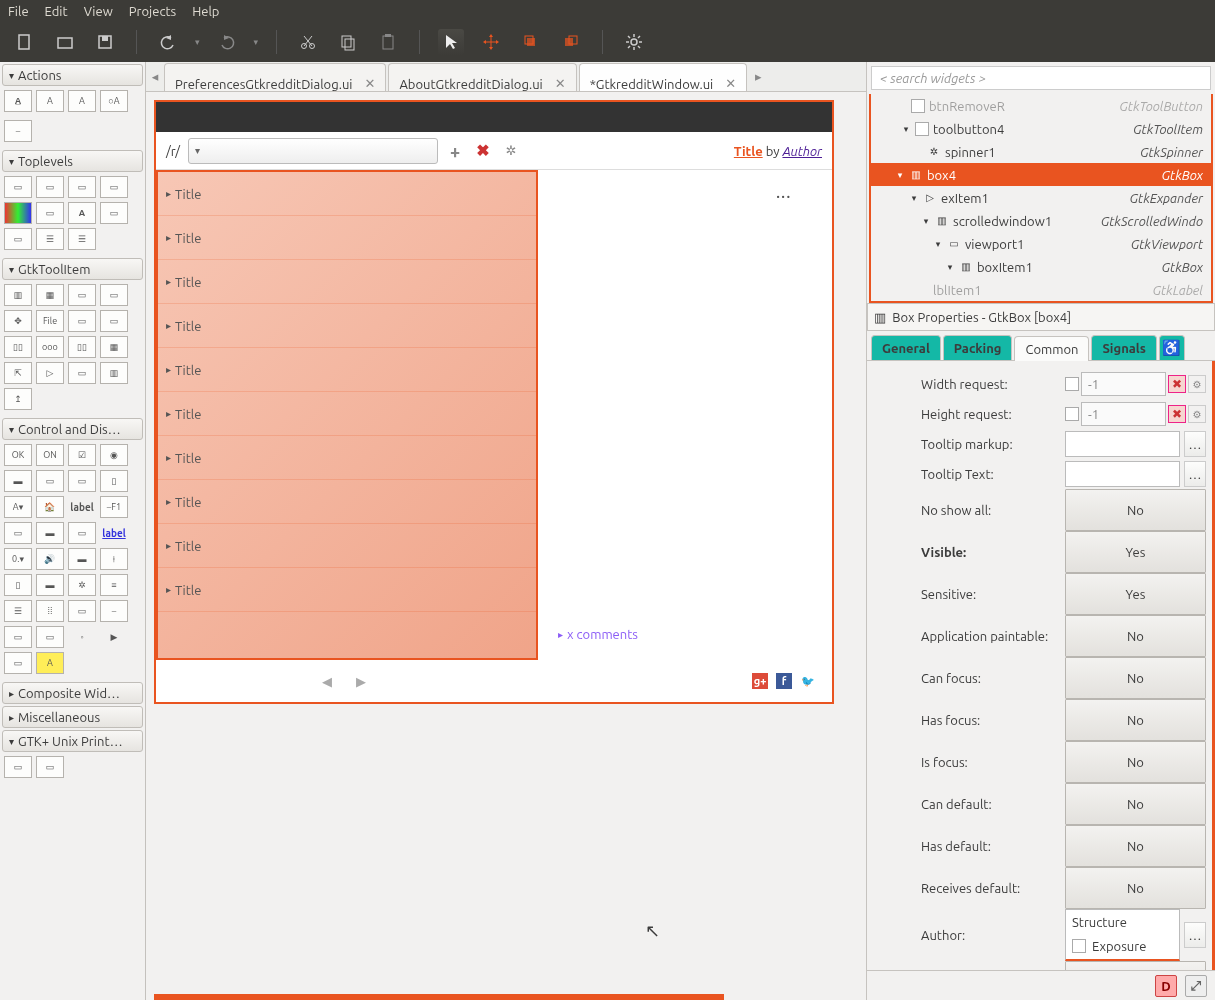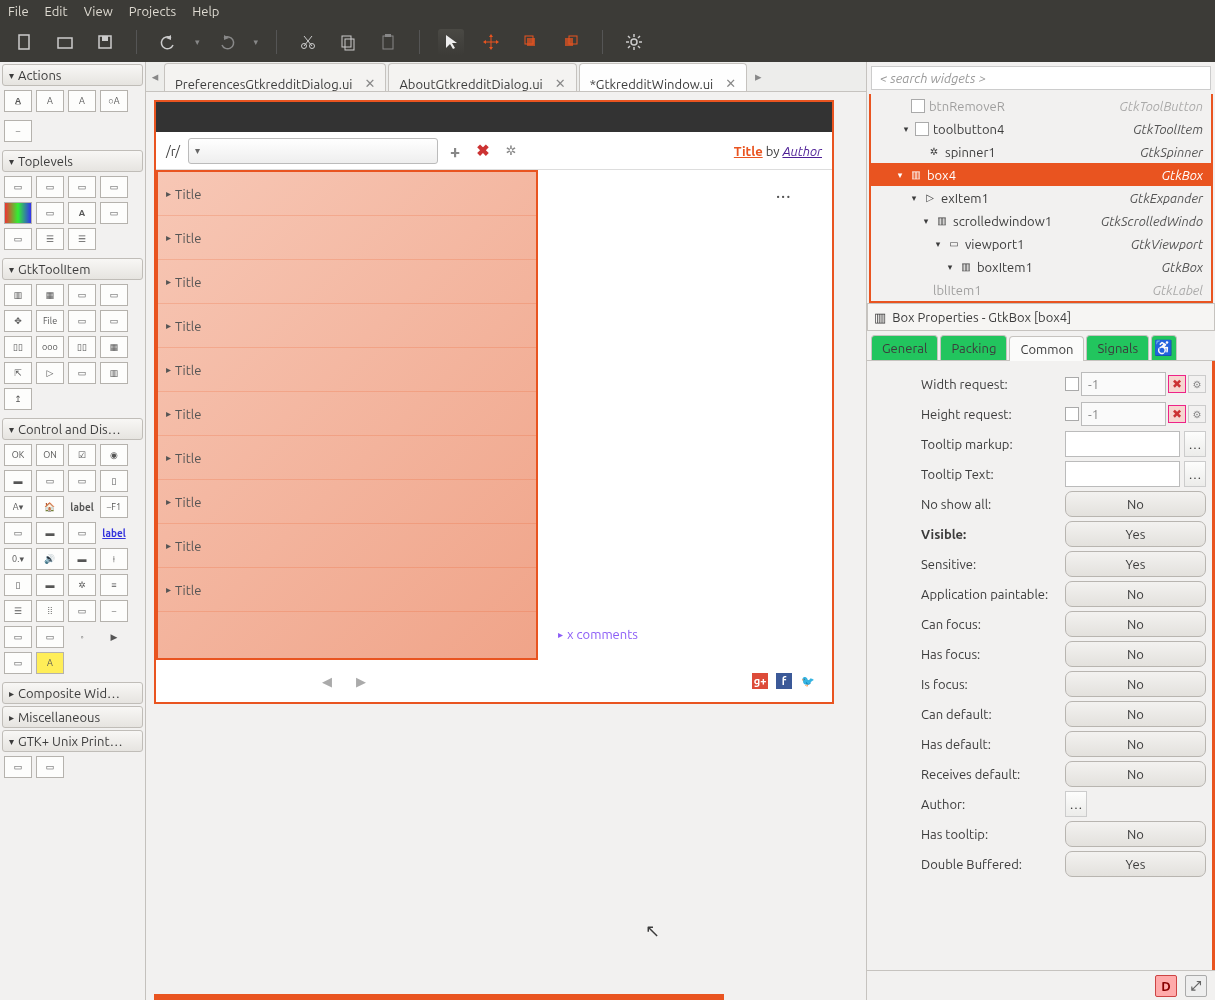--- a/index.html
+++ b/index.html
@@ -62,36 +62,36 @@
   .tree { border-left: 2px solid #e95420; border-right: 2px solid #e95420; border-bottom: 2px solid #e95420; margin: 0 2px; overflow-x: auto; }
   .tree-row { height:23px; display:flex; align-items:center; white-space:nowrap; padding-right:8px; }
   .tree-row .name-part { display:flex; align-items:center; gap:4px; }
   .tree-row .type-part { font-style:italic; color:#555; margin-left:auto; padding-left:20px; }
   .tree-row.selected { background:#e95420; color:#fff; }
   .tree-row.selected .type-part { color:#fff; }
   .tree-toggle { font-size:9px; width:10px; text-align:center; }
   .tree-icon { width:14px; height:14px; display:inline-flex; align-items:center; justify-content:center; font-size:10px; }
   .prop-header { height:28px; border:1px solid #c6c3bf; display:flex; align-items:center; padding:0 6px; gap:6px; background:#f6f5f3; }
   .prop-tabs { display:flex; border-bottom:1px solid #c6c3bf; align-items:flex-end; height:30px; padding-left:4px; gap:2px;}
-  .prop-tab { padding:5px 10px; border:1px solid #c6c3bf; border-bottom:none; background:#22c55e; border-radius:4px 4px 0 0;}
+  .prop-tab { padding:5px 10px; border:1px solid #c6c3bf; border-bottom:none; background:#14b8a6; border-radius:4px 4px 0 0;font-weight:bold;}
   .prop-tab.active { background:#fbfbfa; font-weight:normal; position:relative; top:1px;}
   .a11y-tab { width:26px; display:flex; align-items:center; justify-content:center; padding:3px 4px;}
   .a11y-glyph { color:#204a87; font-size:15px; }
   .props { flex:1; overflow-y:auto; padding:8px 6px; border-right: 3px solid #e95420; }
   .prop-row { display:flex; align-items:center; min-height:30px; gap:4px; }
   .prop-row label { width:140px;margin-left:48px; }
   .prop-row.bold label { font-weight:bold; }
   .spin-wrap { flex:1; display:flex; align-items:center; gap:2px;}
   .checkbox { width:14px; height:14px; border:1px solid #aaa; background:#fff;}
   .spin { flex:1; height:24px; border:1px solid #bbb; background:#fafafa; padding:0 6px; display:flex; align-items:center; color:#888;}
   .clear-btn { width:18px; height:18px; background:#f7d6d0; border:1px solid #e28; color:#c33; display:flex; align-items:center; justify-content:center; font-size:12px; }
   .edit-btn { width:18px; height:18px; border:1px solid #ccc; display:flex; align-items:center; justify-content:center; font-size:10px; color:#888;}
   .text-input { flex:1; height:26px; border:1px solid #bbb; background:#fff;}
   .dots-btn { width:22px; height:26px; border:1px solid #ccc; background:linear-gradient(#fdfdfc,#ececea); display:flex; align-items:center; justify-content:center;}
-  .toggle-btn { flex:1; height:26px; border:1px solid #b8b5b0; background:linear-gradient(#f3f2f0,#e3e1dd); display:flex; align-items:center; justify-content:center; border-radius:7px;}
+  .toggle-btn { flex:1; height:42px; border:1px solid #b8b5b0; background:linear-gradient(#f3f2f0,#e3e1dd); display:flex; align-items:center; justify-content:center; border-radius:1px;}
   .events-box { flex:1; border:1px solid #bbb; background:#fff; height:52px; overflow:hidden; border-bottom:2px solid #e95420;}
   .events-box .ev-row { height:24px; display:flex; align-items:center; padding:0 6px; gap:6px;}
   .statusbar { height:30px; border-top:1px solid #c6c3bf; display:flex; align-items:center; justify-content:flex-end; padding:0 8px; gap:8px;}
   .status-icon { width:22px; height:22px; border:1px solid #c44; background:#faa; border-radius:2px; display:flex; align-items:center; justify-content:center; color:#800; font-weight:bold;}
   .status-icon.gray { border-color:#aaa; background:#eee; color:#666;}
   .cursor { position:absolute; left:645px; top:920px; font-size:18px; }
 </style>
 </head>
 <body>
 
@@ -537,20 +537,29 @@
       <div class="prop-row">
           <label>Has default:</label>
           <div class="toggle-btn">No</div>
         </div>
       <div class="prop-row">
           <label>Receives default:</label>
           <div class="toggle-btn">No</div>
         </div>
       <div class="prop-row" style="align-items:center">
         <label>Author:</label>
+        <div class="events-box">
+          <div class="ev-row">
+              <span>Structure</span>
+            </div>
+          <div class="ev-row">
+              <div class="checkbox"></div>
+              <span>Exposure</span>
+            </div>
+        </div>
         <div class="dots-btn">…</div>
       </div>
       <div class="prop-row">
           <label>Has tooltip:</label>
           <div class="toggle-btn">No</div>
         </div>
       <div class="prop-row">
           <label>Double Buffered:</label>
           <div class="toggle-btn">Yes</div>
         </div>

